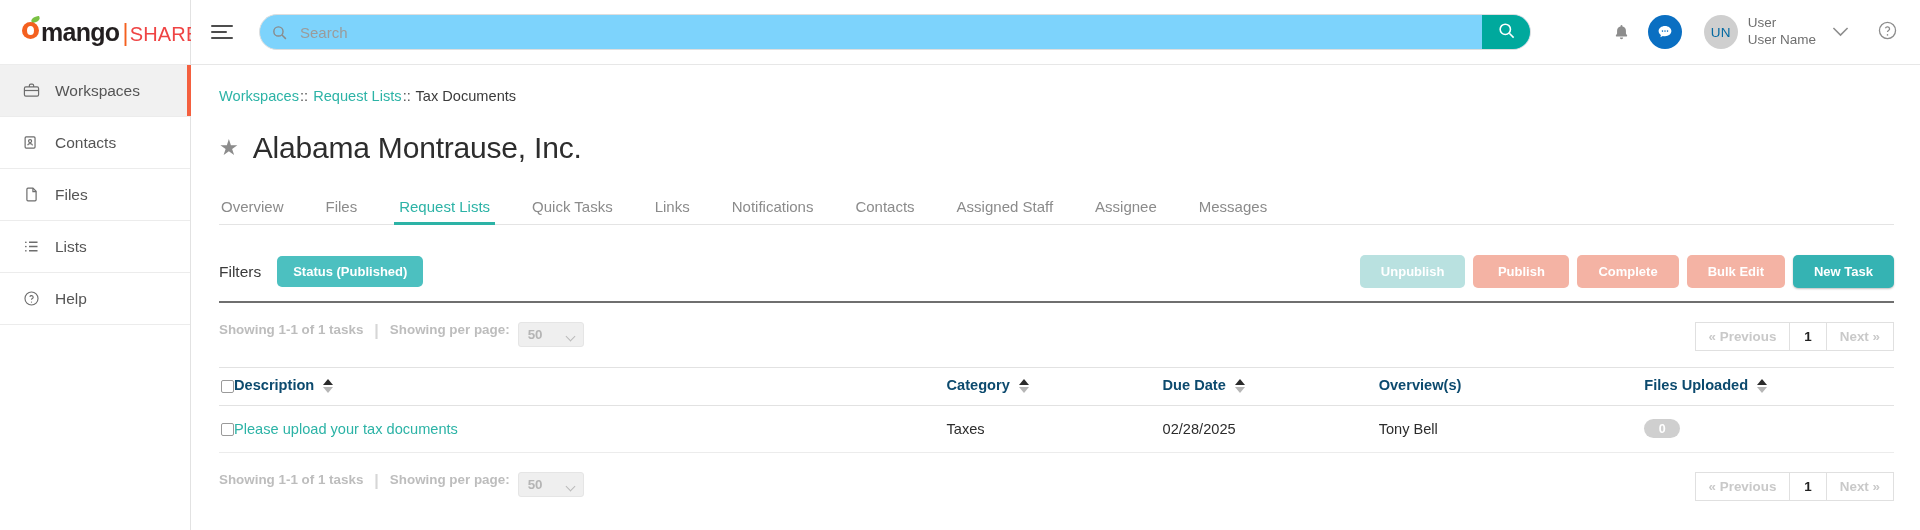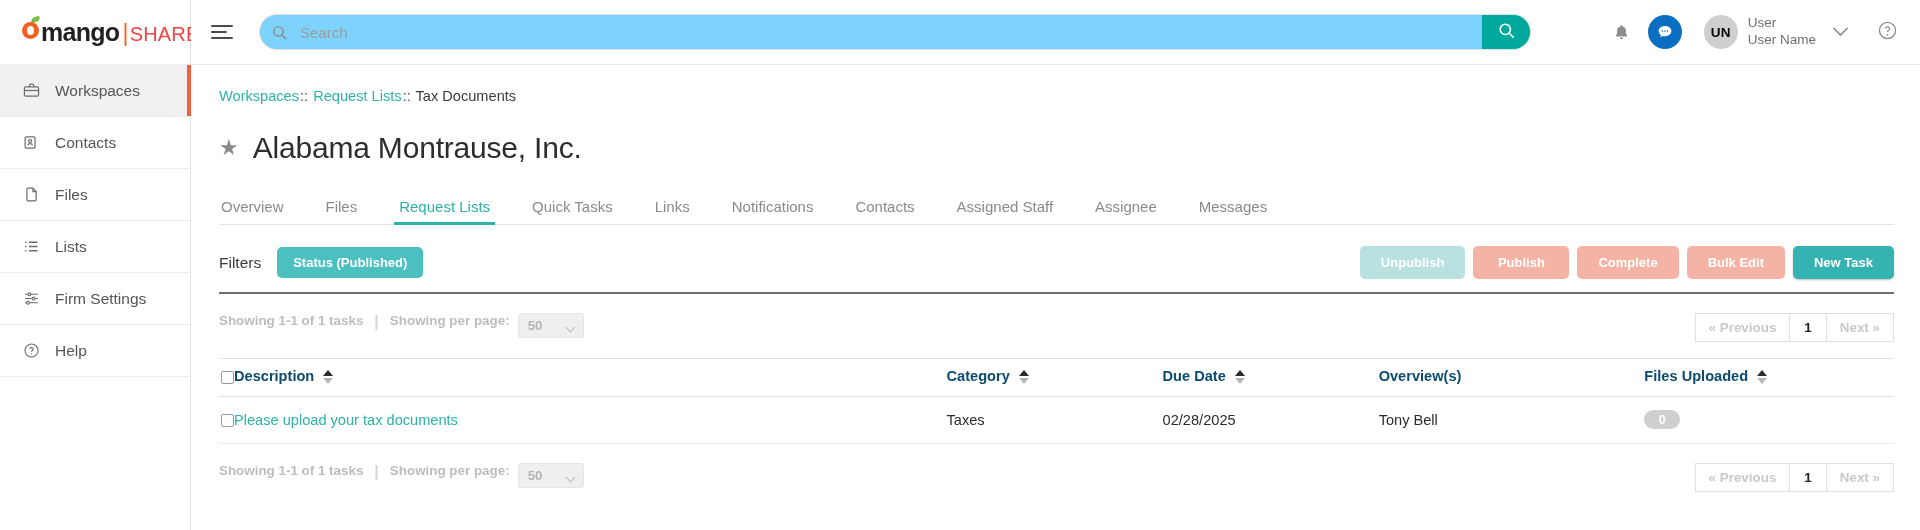--- a/index.html
+++ b/index.html
@@ -97,21 +97,21 @@
   .top-actions { display: flex; align-items: center; gap: 0; margin-left: auto; padding-left: 26px; }
   .bell { width: 52px; display: flex; justify-content: center; color: #8d8d8d; cursor: pointer; }
   .chat-bubble {
     width: 34px; height: 34px; border-radius: 50%; background: #0a6fc2;
     display: flex; align-items: center; justify-content: center; color: #fff;
     margin-right: 22px; cursor: pointer;
   }
   .avatar {
     width: 34px; height: 34px; border-radius: 50%; background: #cfcfcf;
     display: flex; align-items: center; justify-content: center;
-    color: #000000; font-size: 13.5px; font-weight: 700; letter-spacing: .3px;
+    color: #0369a1; font-size: 13.5px; font-weight: 400; letter-spacing: .3px;
   }
   .user-name { margin-left: 10px; line-height: 1.25; color: #6f6f6f; font-size: 13.5px; }
   .caret-down { margin-left: 16px; color: #8d8d8d; cursor: pointer; }
   .help-ico { margin-left: 28px; color: #8d8d8d; cursor: pointer; }
 
   .content { flex: 1; padding: 0 0 0 0; position: relative; overflow: hidden; }
   .inner { padding: 0 26px 0 28px; }
 
   .breadcrumb { padding-top: 23px; font-size: 14.6px; color: #3b3b3b; }
   .breadcrumb a { color: #2cb3a6; text-decoration: none; cursor: pointer; }
@@ -130,21 +130,21 @@
     cursor: pointer; position: relative; white-space: nowrap;
   }
   .tab:first-child { padding-left: 2px; }
   .tab.active { color: #2cb3a6; }
   .tab.active::after {
     content: ""; position: absolute; left: 16px; right: 16px; bottom: -1px;
     height: 3px; background: #2cb3a6;
   }
 
   .filter-bar {
-    display: flex; align-items: center; margin-top: 21px;
+    display: flex; align-items: center; margin-top: 30px;
     border-bottom: 2px solid #6f6f6f; padding-bottom: 13px;
   }
   .filters-label { font-size: 15.5px; color: #3a3a3a; margin-right: 16px; }
   .filter-pill {
     background: #4cc0c0; color: #fff; font-size: 13px; font-weight: 700;
     padding: 8px 16px; border-radius: 5px; cursor: pointer; border: 0;
     font-family: "Liberation Sans", sans-serif;
   }
   .action-btns { margin-left: auto; display: flex; gap: 8px; }
   .btn {
@@ -271,31 +271,20 @@
           <svg width="17" height="17" viewBox="0 0 24 24" fill="none" stroke="currentColor" stroke-width="1.8">
             <path d="M8.5 6h12M8.5 12h12M8.5 18h12"></path>
               <circle cx="4" cy="6" r="1.2" fill="currentColor" stroke="none"></circle>
               <circle cx="4" cy="12" r="1.2" fill="currentColor" stroke="none"></circle>
               <circle cx="4" cy="18" r="1.2" fill="currentColor" stroke="none"></circle>
           </svg>
         </span>
         <span>Lists</span>
       </div>
 
-      <div class="nav-item">
-        <span class="nav-icon">
-          <svg width="17" height="17" viewBox="0 0 24 24" fill="none" stroke="currentColor" stroke-width="1.6">
-            <path d="M3 6h18M3 12h18M3 18h18"></path>
-              <circle cx="9" cy="6" r="2" fill="#fff"></circle>
-              <circle cx="15" cy="12" r="2" fill="#fff"></circle>
-              <circle cx="7" cy="18" r="2" fill="#fff"></circle>
-          </svg>
-        </span>
-        <span>Firm Settings</span>
-      </div>
 
       <div class="nav-item">
         <span class="nav-icon">
           <svg width="17" height="17" viewBox="0 0 24 24" fill="none" stroke="currentColor" stroke-width="1.6">
             <circle cx="12" cy="12" r="9.2"></circle>
               <path d="M9.6 9.4a2.5 2.5 0 0 1 4.8.8c0 1.7-2.4 2-2.4 3.4"></path>
               <circle cx="12" cy="17" r="0.9" fill="currentColor" stroke="none"></circle>
           </svg>
         </span>
         <span>Help</span>

